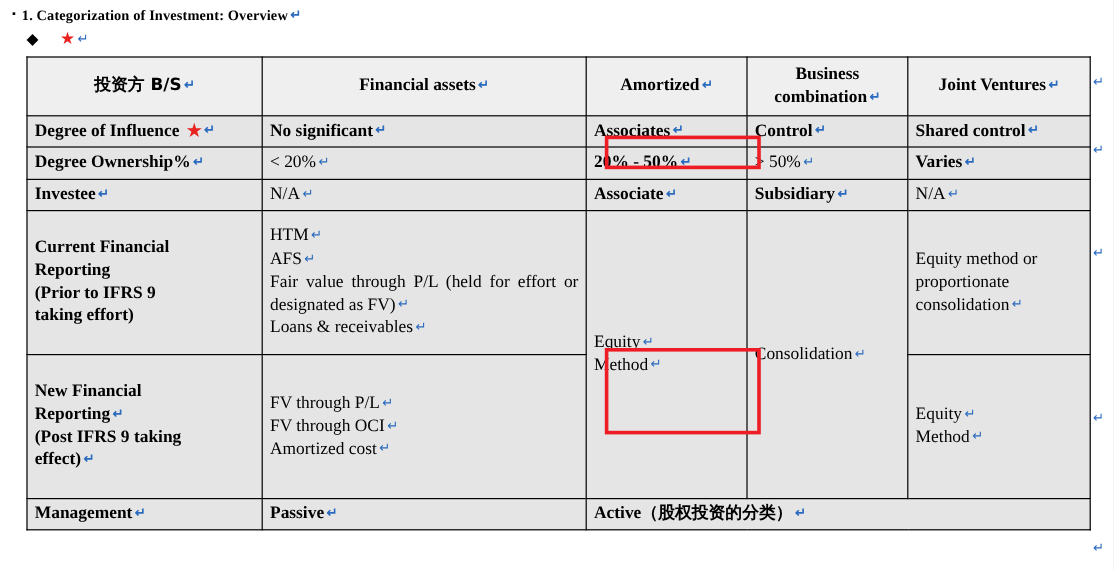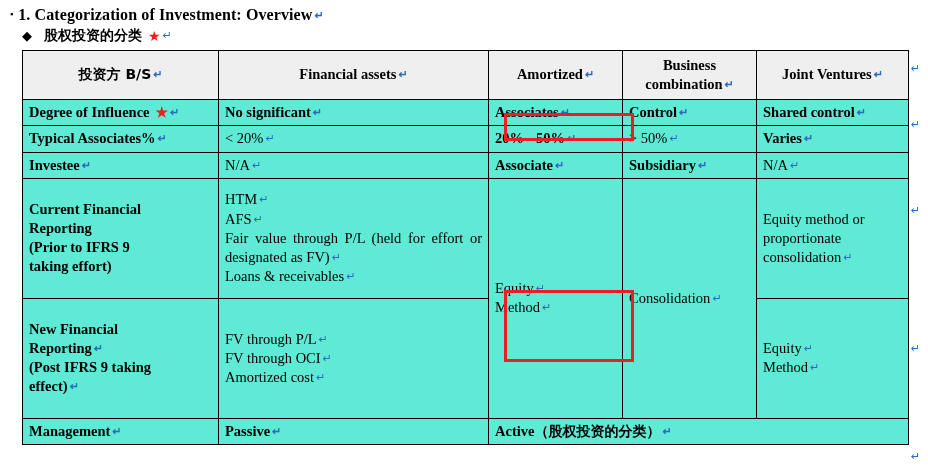--- a/index.html
+++ b/index.html
@@ -30,21 +30,21 @@
     font-weight: bold;
   }
   .bullet-square {
     font-size: 9px;
     line-height: 1;
     margin-right: 5px;
     position: relative;
     top: -3px;
   }
   .h-title {
-    font-size: 16px;
+    font-size: 12px;
     font-weight: bold;
     letter-spacing: 0.1px;
   }
   .pilcrow {
     color: #2b6bbf;
     font-size: 11px;
     margin-left: 2px;
     position: relative;
     top: -1px;
   }
@@ -67,21 +67,21 @@
     color: #e8231f;
     font-size: 14px;
     margin-left: 6px;
   }
   
   table.matrix {
     border-collapse: collapse;
     table-layout: fixed;
     width: 886px;
     margin-left: 12px;
-    background: #5eead4;
+    background: #e5e5e5;
   }
   table.matrix td {
     border: 1px solid #000;
     padding: 3px 6px;
     vertical-align: middle;
     font-size: 14.5px;
     line-height: 1.32;
   }
   .c-head {
     text-align: center;
@@ -133,21 +133,20 @@
 <div class="page">
 
   <div class="heading-row">
     <span class="bullet-square">▪</span>
     <span class="h-title">1. Categorization of Investment: Overview</span>
     <span class="pilcrow">↵</span>
   </div>
 
   <div class="sub-row">
     <span class="diamond">◆</span>
-    <span class="cn">股权投资的分类</span>
     <span class="red-star">★</span>
     <span class="pilcrow">↵</span>
   </div>
 
   <table class="matrix">
     <colgroup>
       <col class="w1">
         <col class="w2">
         <col class="w3">
         <col class="w4">
@@ -185,21 +184,21 @@
         <td class="c-center bold">
           <span>Control</span><span class="pilcrow">↵</span>
         </td>
         <td class="c-center bold">
           <span>Shared control</span><span class="pilcrow">↵</span>
         </td>
       </tr>
 
       <tr>
         <td class="c-center bold">
-          <span>Typical Associates%</span><span class="pilcrow">↵</span>
+          <span>Degree Ownership%</span><span class="pilcrow">↵</span>
         </td>
         <td class="c-center">
           <span>&lt; 20%</span><span class="pilcrow">↵</span>
         </td>
         <td class="c-center bold">
           <span>20% - 50%</span><span class="pilcrow">↵</span>
         </td>
         <td class="c-center">
           <span>&gt; 50%</span><span class="pilcrow">↵</span>
         </td>

